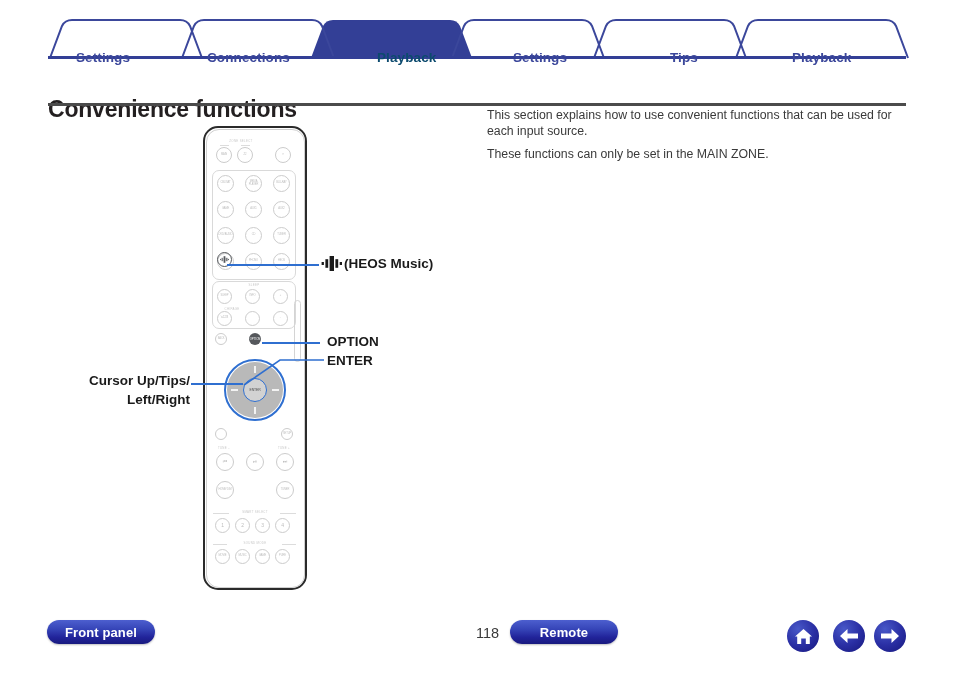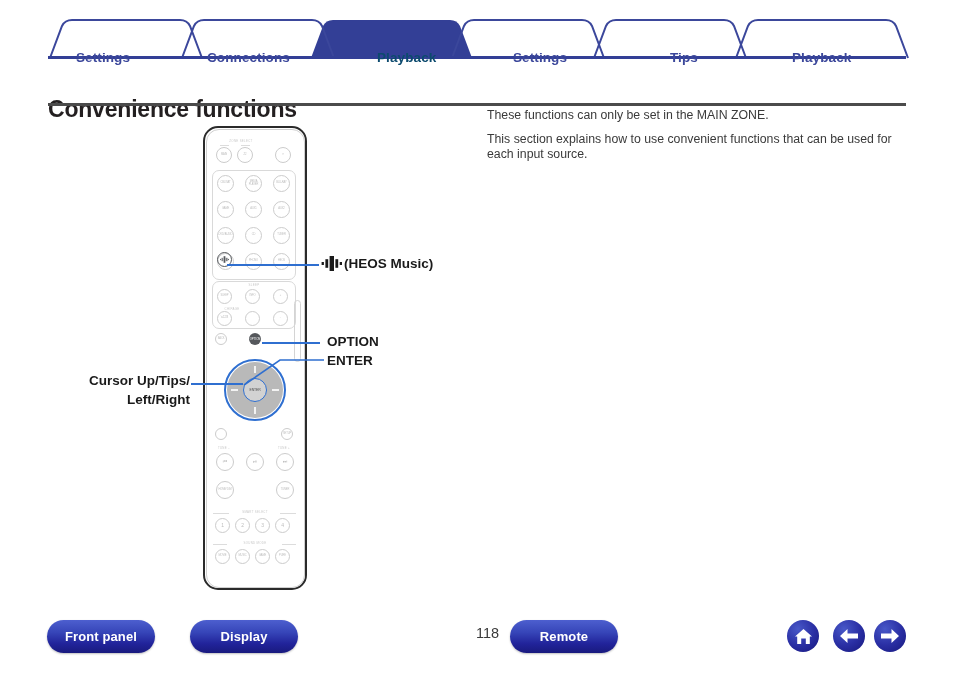--- a/index.html
+++ b/index.html
@@ -258,21 +258,21 @@
   
   .botnav {
     position: absolute;
     left: 0;
     top: 616px;
     width: 954px;
     height: 42px;
   }
   .pill {
     position: absolute;
-    height: 33px;
+    height: 24px;
     border-radius: 17px;
     background: linear-gradient(to bottom, #4d5fcf 0%, #3645b8 38%, #21239a 72%, #191a7e 100%);
     color: #ffffff;
     font-size: 13px;
     font-weight: bold;
     display: flex;
     align-items: center;
     justify-content: center;
     box-shadow: 0 1px 2px rgba(0,0,0,0.25);
     letter-spacing: 0.1px;
@@ -317,22 +317,22 @@
   <div class="tab-label active" style="left:365px;">Playback</div>
   <div class="tab-label" style="left:513px;">Settings</div>
   <div class="tab-label" style="left:670px;">Tips</div>
   <div class="tab-label" style="left:792px;">Playback</div>
 </div>
 
 <div class="page-title">Convenience functions</div>
 <div class="title-rule"></div>
 
 <div class="intro">
+  <p>This section explains how to use convenient functions that can be used for each input source.</p>
   <p>These functions can only be set in the MAIN ZONE.</p>
-  <p>This section explains how to use convenient functions that can be used for each input source.</p>
 </div>
 
 <div class="remote-wrap">
   <div class="remote-body"></div>
   <div class="remote-inner"></div>
 
   <div class="sect-label" style="left:10px; top:13px; width:56px;">ZONE SELECT</div>
   <div class="hairline" style="left:17px; top:19px; width:9px;"></div>
   <div class="hairline" style="left:38px; top:19px; width:9px;"></div>
   <div class="key" style="left:13px; top:21px; width:16px; height:16px;">MAIN</div>
@@ -445,21 +445,20 @@
 </div>
 
 <div class="callout" style="left:327px; top:334px;">OPTION</div>
 <div class="callout" style="left:327px; top:353px;">ENTER</div>
 
 <div class="callout right-align" style="left:30px; top:373px; width:160px;">Cursor Up/Tips/</div>
 <div class="callout right-align" style="left:30px; top:392px; width:160px;">Left/Right</div>
 
 <div class="botnav">
   <div class="pill" style="left:47px;  top:4px; width:108px;">Front panel</div>
-  <div class="pill" style="left:190px; top:4px; width:108px;">Display</div>
   <div class="pill" style="left:510px; top:4px; width:108px;">Remote</div>
 
   <div class="circbtn" style="left:787px; top:4px;">
     <svg width="19" height="19" viewBox="0 0 19 19">
       <path d="M9.5 2 L18 9.4 L15.8 9.4 L15.8 17 L11.8 17 L11.8 11.6 L7.2 11.6 L7.2 17 L3.2 17 L3.2 9.4 L1 9.4 Z" fill="#ffffff"></path>
     </svg>
   </div>
   <div class="circbtn" style="left:833px; top:4px;">
     <svg width="20" height="16" viewBox="0 0 20 16">
       <path d="M8.5 1 L1 8 L8.5 15 L8.5 10.5 L19 10.5 L19 5.5 L8.5 5.5 Z" fill="#ffffff"></path>

